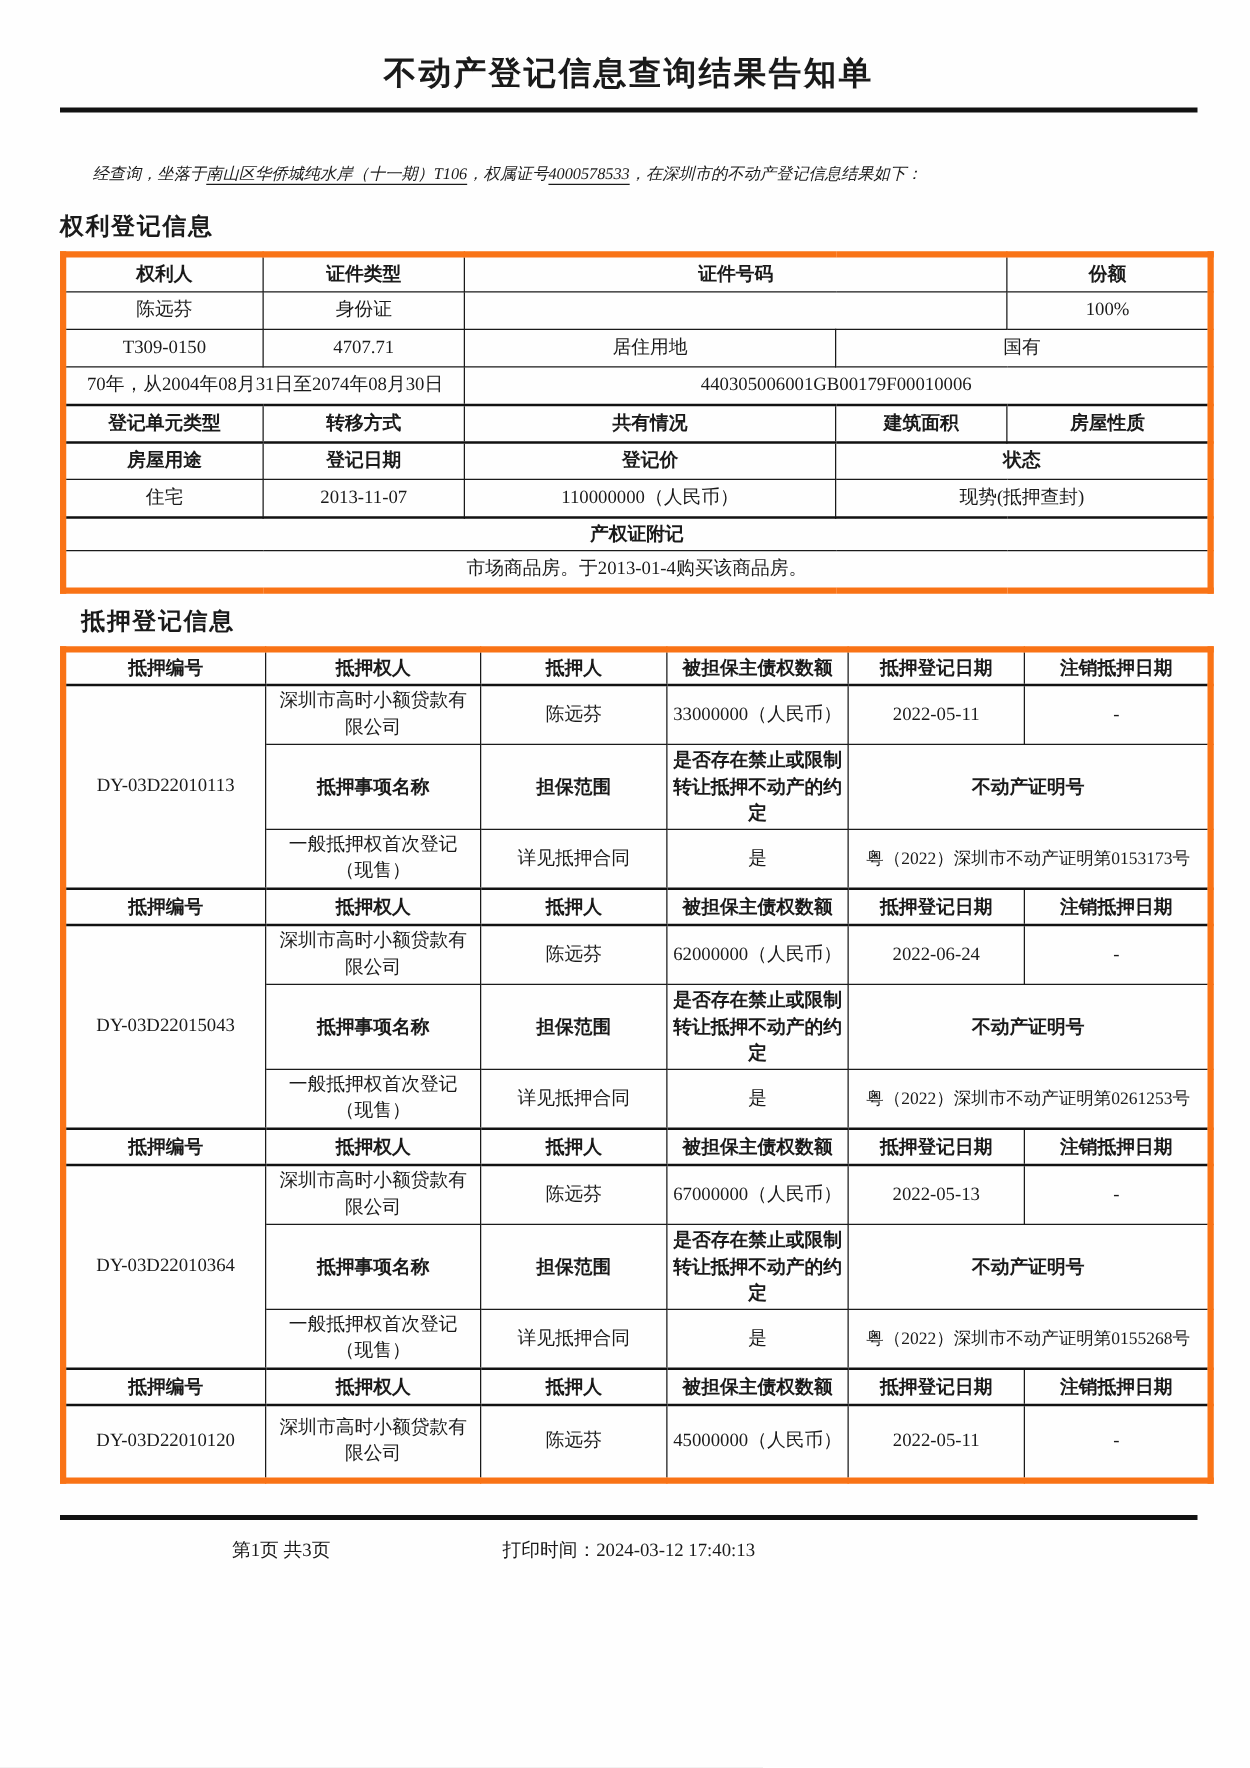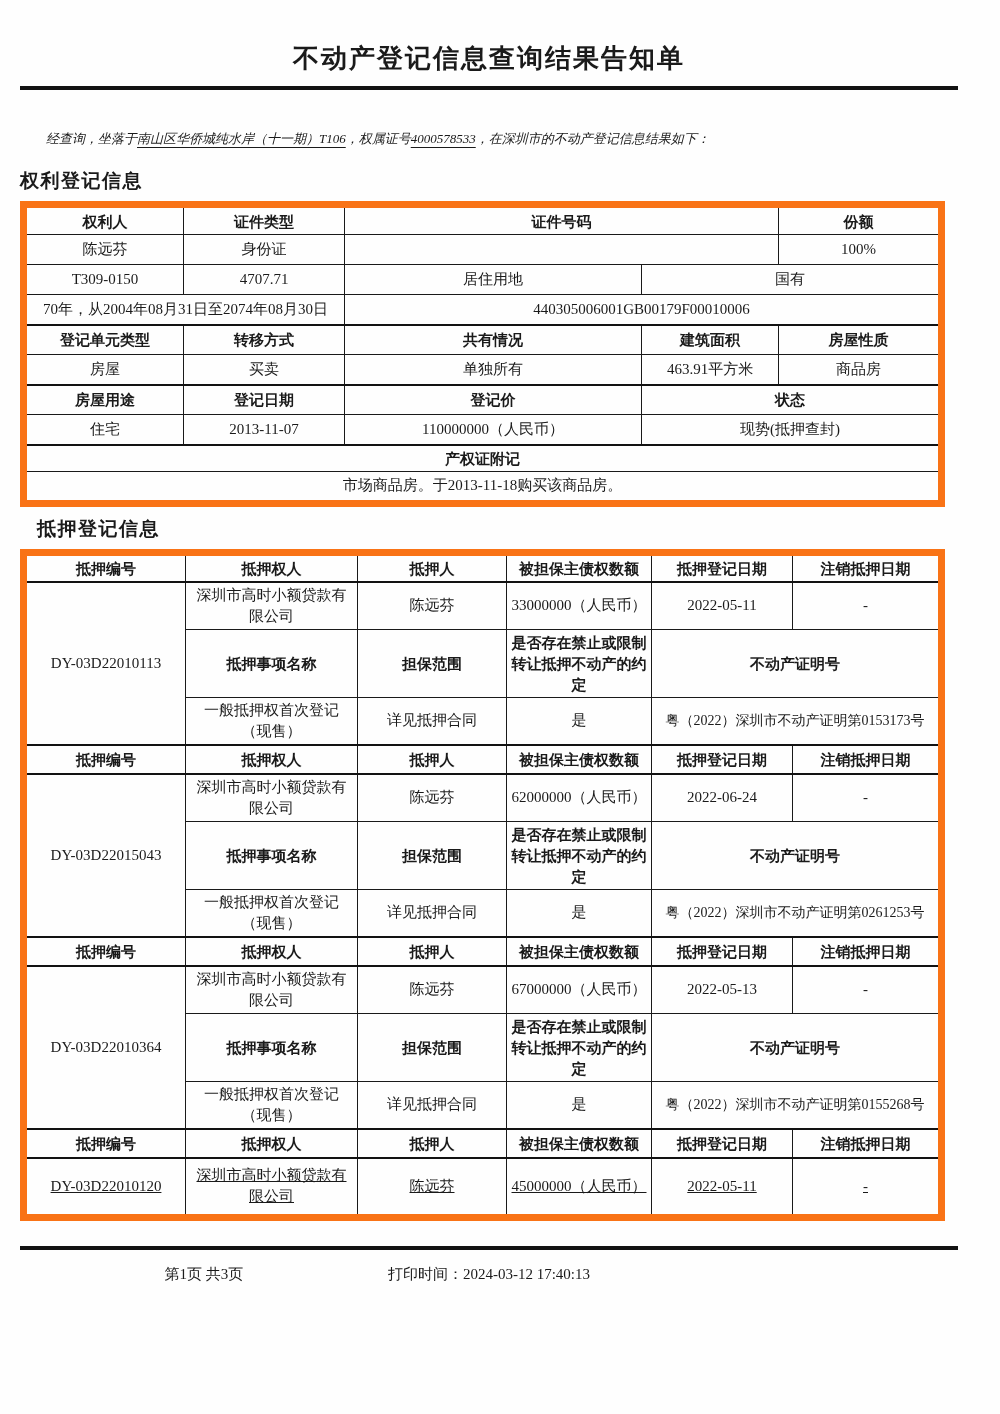--- a/index.html
+++ b/index.html
@@ -5,21 +5,21 @@
   html,body { margin:0; padding:0; background:#e8e8e8; }
   .page {
     position:relative;
     width:1000px; height:1414px;
     margin:0 auto;
     background:#fefefe;
     color:#1a1a1a;
     font-family:"Liberation Serif","DejaVu Serif",serif;
     overflow:hidden;
   }
-  .content { padding:0 42px 0 20px; }
+  .content { padding:0 42px 0 48px; }
 
   .title {
     margin:42px 0 10px;
     text-align:center;
     font-size:26px;
     font-weight:bold;
     letter-spacing:2px;
     line-height:34px;
   }
   .rule { height:4px; background:#121212; }
@@ -39,21 +39,21 @@
     font-size:19px;
     font-weight:bold;
     letter-spacing:1.5px;
   }
   .sec2 { margin-top:9px;margin-left:17px; }
 
   table.doc {
     border-collapse:collapse;
     table-layout:fixed;
     width:918px;
-    border:7px solid #f97316;
+    border:5px solid #f97316;
   }
   table.doc td {
     border:1px solid #1a1a1a;
     text-align:center;
     vertical-align:middle;
     font-size:15px;
     line-height:21px;
     padding:2px 4px;
     overflow:hidden;
     word-break:break-all;
@@ -120,44 +120,37 @@
             <td colspan="2">70年，从2004年08月31日至2074年08月30日</td>
             <td colspan="3">440305006001GB00179F00010006</td>
           </tr>
           <tr class="sep" style="height: 30px;">
             <td class="hd">登记单元类型</td>
             <td class="hd">转移方式</td>
             <td class="hd">共有情况</td>
             <td class="hd">建筑面积</td>
             <td class="hd">房屋性质</td>
           </tr>
-          <tr style="height: 30px;">
-            <td>房屋</td>
-            <td>买卖</td>
-            <td>单独所有</td>
-            <td>463.91平方米</td>
-            <td>商品房</td>
-          </tr>
           <tr class="sep" style="height: 30px;">
             <td class="hd">房屋用途</td>
             <td class="hd">登记日期</td>
             <td class="hd">登记价</td>
             <td colspan="2" class="hd">状态</td>
           </tr>
           <tr style="height: 30px;">
             <td>住宅</td>
             <td>2013-11-07</td>
             <td>110000000（人民币）</td>
             <td colspan="2">现势(抵押查封)</td>
           </tr>
           <tr class="sep" style="height: 18px;">
             <td colspan="5" class="hd">产权证附记</td>
           </tr>
           <tr style="height: 32px;">
-            <td colspan="5">市场商品房。于2013-11-18购买该商品房。</td>
+            <td colspan="5">市场商品房。于2013-01-4购买该商品房。</td>
           </tr>
         </tbody>
       </table>
 
     <h2 class="sec sec2">抵押登记信息</h2>
     <table class="doc">
         <colgroup>
           <col style="width: 162px;">
           <col style="width: 172px;">
           <col style="width: 149px;">
@@ -251,21 +244,21 @@
             <td colspan="2" class="nw">粤（2022）深圳市不动产证明第0155268号</td>
           </tr>
           <tr class="sep" style="height: 29px;">
             <td class="hd">抵押编号</td>
             <td class="hd">抵押权人</td>
             <td class="hd">抵押人</td>
             <td class="hd">被担保主债权数额</td>
             <td class="hd">抵押登记日期</td>
             <td class="hd">注销抵押日期</td>
           </tr>
-          <tr class="sep" style="height: 60px; text-decoration: underline;">
+          <tr class="sep" style="height: 60px;">
             <td>DY-03D22010120</td>
             <td>深圳市高时小额贷款有限公司</td>
             <td>陈远芬</td>
             <td>45000000（人民币）</td>
             <td>2022-05-11</td>
             <td>-</td>
           </tr>
         </tbody>
       </table>
 

